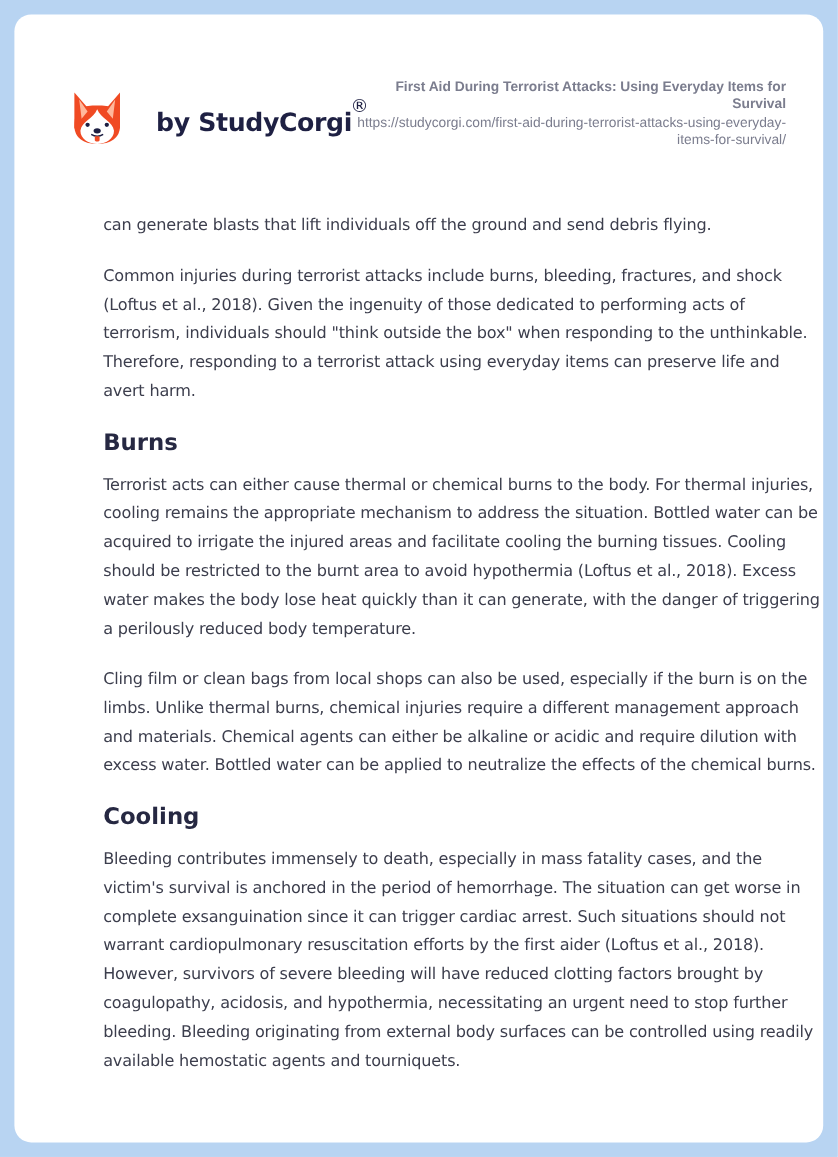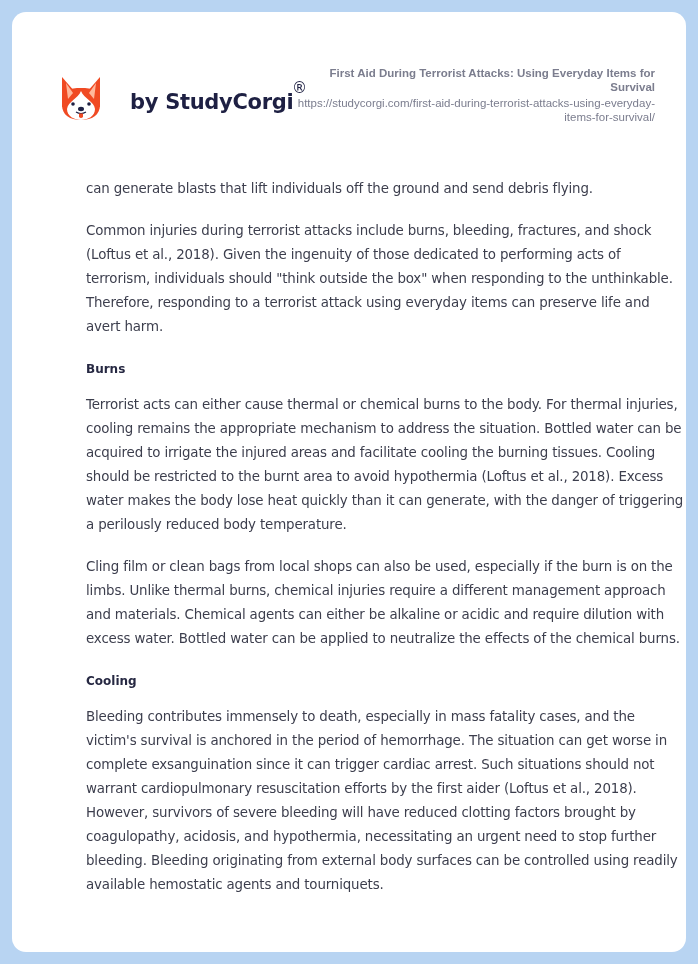--- a/index.html
+++ b/index.html
@@ -87,21 +87,21 @@
       color: #3c3e4d;
       margin-left: 27px;
     }
     .content p {
       margin-bottom: 18px;
       letter-spacing: -0.15px;
     }
     .content h2 {
       font-family: "DejaVu Sans", sans-serif;
       font-weight: bold;
-      font-size: 12px;
+      font-size: 19px;
       line-height: 24px;
       color: #262842;
       margin-top: 2px;
       margin-bottom: 12px;
     }
   </style>
 </head>
 <body>
 
 <div class="card">

